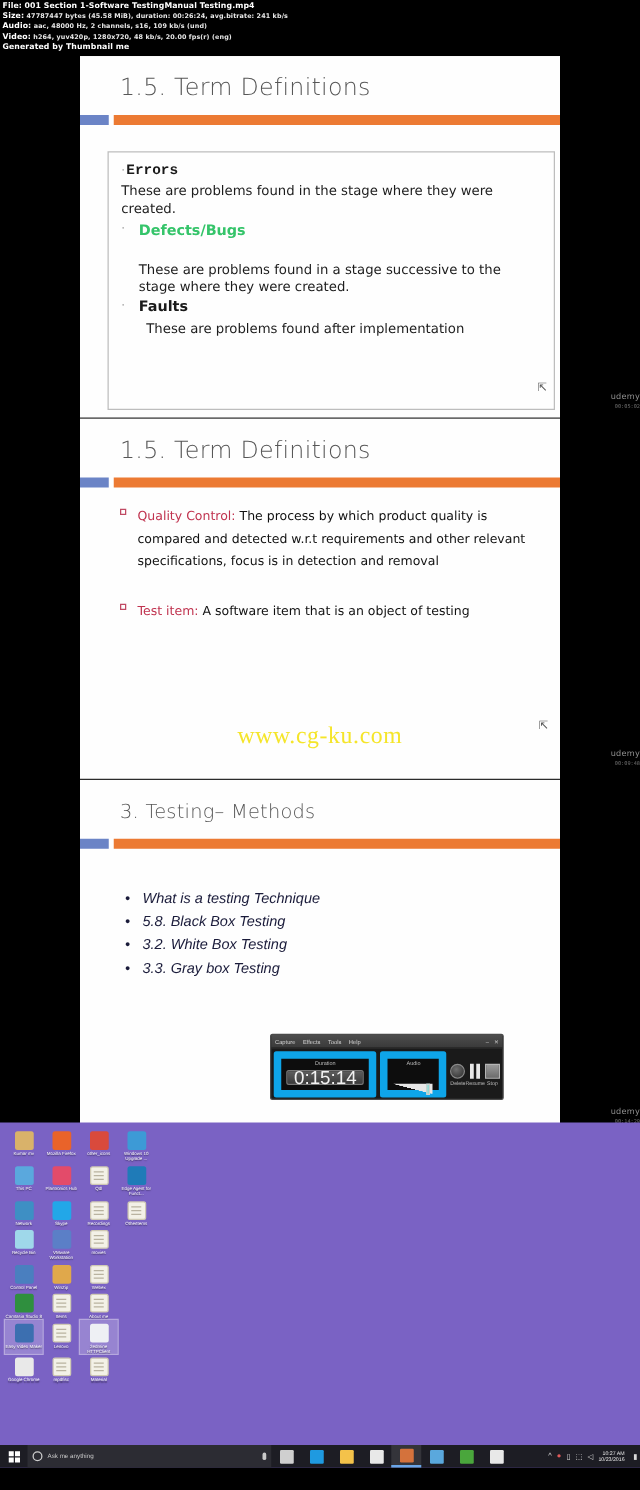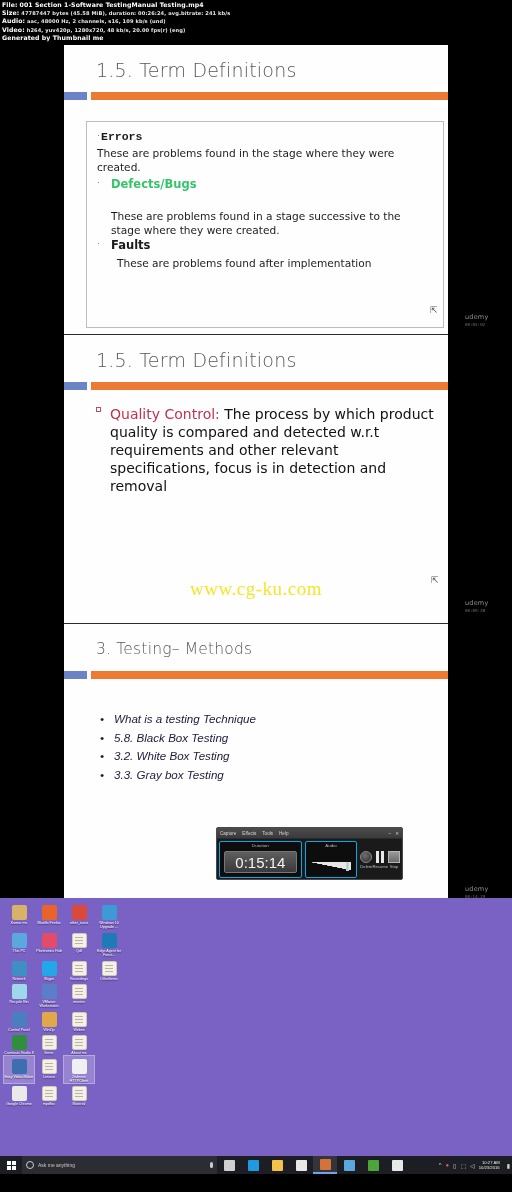--- a/index.html
+++ b/index.html
@@ -44,21 +44,21 @@
     border: 1px solid #bdbdbd;
   }
 
   .b-item { position: absolute; }
   .b-bullet { position:absolute; left:0; top:0; color:#777; font-size: 9px; }
   .b-head { font-size: 11.5px; font-weight: bold; color:#1a1a1a; font-family:"DejaVu Sans", sans-serif; }
   .b-head.green { color: #35c46a; font-weight: bold; }
   .b-body { font-size: 10.6px; color: #1c1c1c; line-height: 14px; font-family:"DejaVu Sans", sans-serif; }
 
   .sq { position:absolute; left:0; top:2px; width:5px; height:5px; border:1px solid #c04a63; }
-  .para { font-size: 14px; line-height: 18px; color:#111; font-family:"DejaVu Sans", sans-serif; }
+  .para { font-size: 10px; line-height: 18px; color:#111; font-family:"DejaVu Sans", sans-serif; }
   .term { color: #c0334f; }
 
   .wm-site {
     position:absolute; left: 0; right: 0; top: 243px; text-align:center;
     color: #f5e52a; font-size: 19px; font-family: "Liberation Serif", serif;
     letter-spacing: .5px;
   }
 
   .cursor { position: absolute; width: 7px; height: 10px; color:#555; font-size: 9px; }
 
@@ -69,21 +69,21 @@
   
   .recorder {
     position:absolute; left: 216px; top: 827px; width: 187px; height: 53px;
     background: #1a1a1a; border: 1px solid #4a4a4a; border-radius: 2px;
   }
   .rec-menu { height: 11px; background: linear-gradient(#4d4d4d,#3a3a3a); display:flex; align-items:center; padding-left:3px; gap:6px; border-bottom:1px solid #2b2b2b;}
   .rec-menu span { font-size: 4.6px; color:#d4d4d4; }
   .rec-win { margin-left:auto; display:flex; gap:4px; padding-right:3px; }
   .rec-win i { font-size: 4.6px; color:#c8c8c8; font-style:normal; }
   .rec-body { position:relative; height: 41px; padding: 2px; display:flex; gap:3px; }
-  .rec-panel { background:#0d0d0d; border:1px solid #0ea5e9; border-radius:2px; position:relative; }
+  .rec-panel { background:#0d0d0d; border:6px solid #0ea5e9; border-radius:2px; position:relative; }
   .rec-panel .cap { position:absolute; top:1px; left:0; right:0; text-align:center; font-size:4.4px; color:#b8b8b8; }
   .rec-dur { width: 88px; }
   .rec-time {
     position:absolute; left:4px; right:4px; top:9px; bottom:4px;
     background: linear-gradient(#5e5e5e,#3a3a3a); border:1px solid #777; border-radius:2px;
     display:flex; align-items:center; justify-content:center;
     font-size: 15px; color:#f2f2f2; font-family:"Liberation Sans", sans-serif;
   }
   .rec-audio { width: 56px; }
   .rec-slider { position:absolute; left:5px; right:5px; top:20px; height:8px; }
@@ -92,21 +92,21 @@
   .rec-knob { position:absolute; right:2px; top:0px; width:3px; height:9px; background:#7de0d8; border:1px solid #cfcfcf; }
   .rec-btns { flex:1; display:flex; align-items:center; justify-content:space-around; }
   .rec-btn { text-align:center; }
   .rec-btn .lbl { font-size:4.2px; color:#bdbdbd; margin-top:1px; }
   .ic-delete { width:12px; height:12px; border-radius:50%; background: radial-gradient(circle at 40% 35%, #6f6f6f, #2a2a2a); border:1px solid #8a8a8a; margin:0 auto; }
   .ic-pause { width:12px; height:12px; margin:0 auto; display:flex; gap:2px; justify-content:center; align-items:center; }
   .ic-pause b { width:3px; height:12px; background:#e8e8e8; display:block; }
   .ic-stop { width:12px; height:12px; background:linear-gradient(#9a9a9a,#6d6d6d); border:1px solid #b5b5b5; margin:0 auto; }
 
   
-  .udemy { position:absolute; width:47px; text-align:left; }
+  .udemy { position:absolute; width:47px; text-align:right; }
   .udemy .brand { font-size: 6.5px; color:#8e8e8e; font-family:"DejaVu Sans", sans-serif; letter-spacing:.2px;}
   .udemy .stamp { font-size: 4.2px; color:#6e6e6e; font-family:"DejaVu Sans Mono", monospace; margin-top:1px; }
 
   
   .desktop { position:absolute; left:0; top:898px; width:512px; height:276px; background:#7a62c4; }
   .desk-grid { position:absolute; left:4px; top:4px; width:120px; }
   .drow { display:flex; }
   .dicon { width:30px; text-align:center; padding-top:3px; }
   .dicon .gl { width:15px; height:15px; margin:0 auto 1px auto; border-radius:2px; position:relative; }
   .dicon .nm { font-size:3.6px; color:#fff; line-height:4.4px; text-shadow:0 1px 1px rgba(0,0,0,.6); word-break:break-word; }
@@ -193,20 +193,26 @@
         <div class="barrow">
           <div class="bar-blue"></div>
           <div class="bar-orange"></div>
         </div>
         <div style="position:absolute; left:32px; top:70px; right:14px;">
           <span class="sq"></span>
           <div class="para" style="margin-left:14px;">
             <span class="term">Quality Control</span><span class="term">:</span><span> The process by which product quality is compared and detected w.r.t requirements and other relevant specifications, focus is in detection and removal</span>
           </div>
         </div>
+        <div style="position:absolute; left:32px; top:146px; right:6px;">
+          <span class="sq"></span>
+          <div class="para" style="margin-left:14px; white-space:nowrap;">
+            <span class="term">Test item</span><span class="term">:</span><span> A software item that is an object of testing</span>
+          </div>
+        </div>
         <div class="wm-site">www.cg-ku.com</div>
         <div class="cursor" style="right:10px; bottom:38px;">⇱</div>
       </div>
     </div>
 
     <div class="slide">
       <div class="slide-inner">
         <div class="slide-title small">3. Testing– Methods</div>
         <div class="barrow">
           <div class="bar-blue"></div>

